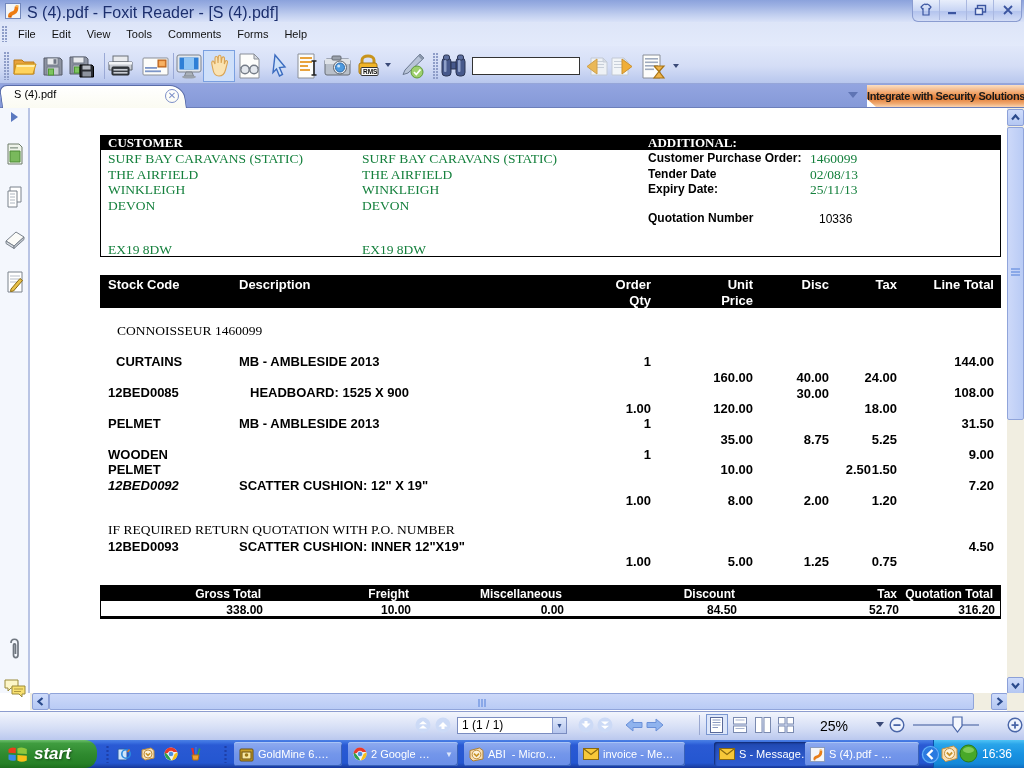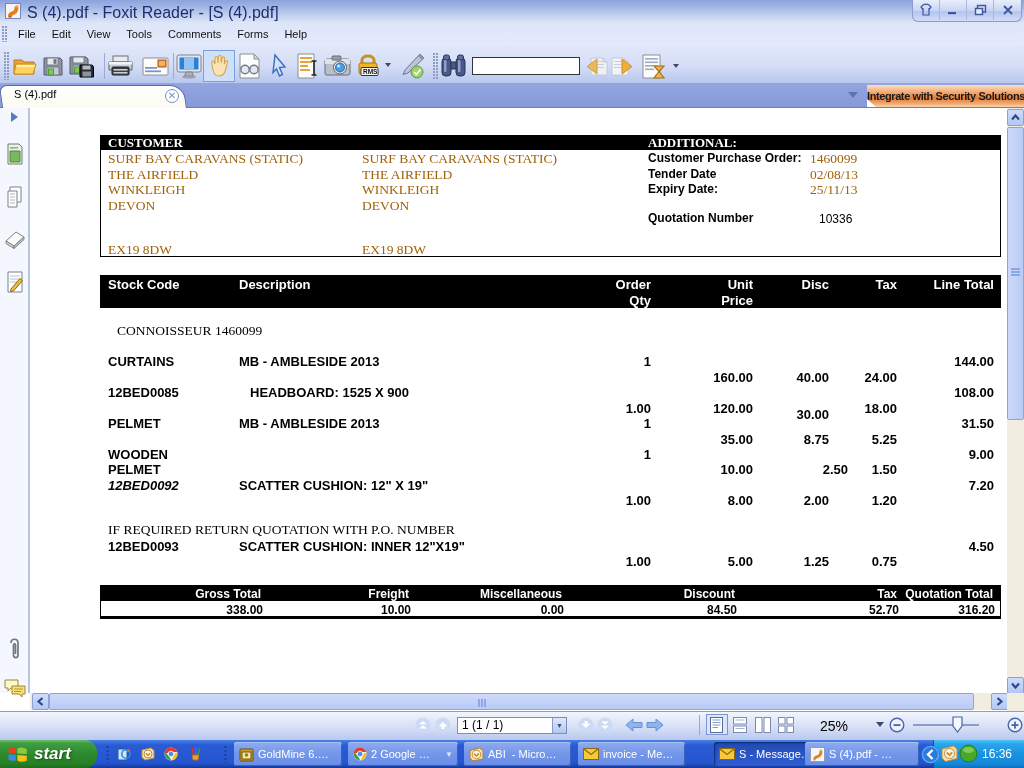--- a/index.html
+++ b/index.html
@@ -60,21 +60,21 @@
 #docarea { left:0; top:108px; width:1024px; height:603px; background:#fff; }
 #sidebar { left:0; top:108px; width:30px; height:585px; background:#f4f7fd; border-right:2px solid #b9c4e4; }
 
 
 #page { left:32px; top:108px; width:975px; height:585px; background:#fff; overflow:hidden; }
 .blackbar { position:absolute; background:#000; }
 .pa { position:absolute; }
 .ser { font-family:"Liberation Serif", serif; }
 .sb { font-weight:bold; }
 .r { text-align:right; }
-.adr { font-size:13.5px; line-height:15.7px; color:#a16207; }
+.adr { font-size:13.5px; line-height:15.7px; color:#15803d; }
 .lbl { font-weight:bold; font-size:12px; color:#000; }
 .th { font-weight:bold; font-size:13px; color:#fff; }
 .row { font-weight:bold; font-size:13px; color:#000; }
 .tt { font-size:12px !important; }
 
 
 #vscroll { left:1007px; top:108px; width:17px; height:585px; background:#f1eee1; }
 #vs-up,#vs-dn { position:absolute; left:1007px; width:17px; height:17px; background:linear-gradient(to bottom,#cfdcfb,#b4c7f2); border:1px solid #8ca0d8; border-radius:2px; color:#39538f; font-size:9px; text-align:center; line-height:15px; }
 #vs-thumb { position:absolute; left:1007px; width:17px; background:linear-gradient(to right,#cdd9f9,#b9cbf5); border:1px solid #90a4da; border-radius:2px; }
 #hscroll { left:30px; top:693px; width:977px; height:17px; background:#f1eee1; }
@@ -365,50 +365,50 @@
     <div class="pa th r" style="left:539px;top:169px;width:80px;">Order</div>
     <div class="pa th r" style="left:539px;top:185px;width:80px;">Qty</div>
     <div class="pa th r" style="left:641px;top:169px;width:80px;">Unit</div>
     <div class="pa th r" style="left:641px;top:185px;width:80px;">Price</div>
     <div class="pa th r" style="left:717px;top:169px;width:80px;">Disc</div>
     <div class="pa th r" style="left:785px;top:169px;width:80px;">Tax</div>
     <div class="pa th r" style="left:882px;top:169px;width:80px;">Line Total</div>
 
     <div class="pa ser" style="left:85px;top:215px;font-size:13.5px;">CONNOISSEUR 1460099</div>
 
-    <div class="pa row" style="left:76px;top:246px;">CURTAINS</div>
+    <div class="pa row" style="left:84px;top:246px;">CURTAINS</div>
     <div class="pa row" style="left:207px;top:246px;">MB - AMBLESIDE 2013</div>
     <div class="pa row r" style="left:539px;top:246px;width:80px;">1</div>
     <div class="pa row r" style="left:882px;top:246px;width:80px;">144.00</div>
     <div class="pa row r" style="left:641px;top:262px;width:80px;">160.00</div>
     <div class="pa row r" style="left:717px;top:262px;width:80px;">40.00</div>
     <div class="pa row r" style="left:785px;top:262px;width:80px;">24.00</div>
 
     <div class="pa row" style="left:76px;top:277px;">12BED0085</div>
     <div class="pa row" style="left:207px;top:277px;margin-left:11px;">HEADBOARD: 1525 X 900</div>
     <div class="pa row r" style="left:882px;top:277px;width:80px;">108.00</div>
     <div class="pa row r" style="left:539px;top:293px;width:80px;">1.00</div>
     <div class="pa row r" style="left:641px;top:293px;width:80px;">120.00</div>
-    <div class="pa row r" style="left:717px;top:299px;width:80px;">30.00</div>
+    <div class="pa row r" style="left:717px;top:278px;width:80px;">30.00</div>
     <div class="pa row r" style="left:785px;top:293px;width:80px;">18.00</div>
 
     <div class="pa row" style="left:76px;top:308px;">PELMET</div>
     <div class="pa row" style="left:207px;top:308px;">MB - AMBLESIDE 2013</div>
     <div class="pa row r" style="left:539px;top:308px;width:80px;">1</div>
     <div class="pa row r" style="left:882px;top:308px;width:80px;">31.50</div>
     <div class="pa row r" style="left:641px;top:324px;width:80px;">35.00</div>
     <div class="pa row r" style="left:717px;top:324px;width:80px;">8.75</div>
     <div class="pa row r" style="left:785px;top:324px;width:80px;">5.25</div>
 
     <div class="pa row" style="left:76px;top:339px;">WOODEN</div>
     <div class="pa row r" style="left:539px;top:339px;width:80px;">1</div>
     <div class="pa row r" style="left:882px;top:339px;width:80px;">9.00</div>
     <div class="pa row" style="left:76px;top:354px;">PELMET</div>
     <div class="pa row r" style="left:641px;top:354px;width:80px;">10.00</div>
-    <div class="pa row r" style="left:736px;top:354px;width:80px;">2.50</div>
+    <div class="pa row r" style="left:759px;top:354px;width:80px;">2.50</div>
     <div class="pa row r" style="left:785px;top:354px;width:80px;">1.50</div>
 
     <div class="pa row" style="left:76px;top:370px;font-style:italic;">12BED0092</div>
     <div class="pa row" style="left:207px;top:370px;">SCATTER CUSHION: 12" X 19"</div>
     <div class="pa row r" style="left:882px;top:370px;width:80px;">7.20</div>
     <div class="pa row r" style="left:539px;top:385px;width:80px;">1.00</div>
     <div class="pa row r" style="left:641px;top:385px;width:80px;">8.00</div>
     <div class="pa row r" style="left:717px;top:385px;width:80px;">2.00</div>
     <div class="pa row r" style="left:785px;top:385px;width:80px;">1.20</div>
 

